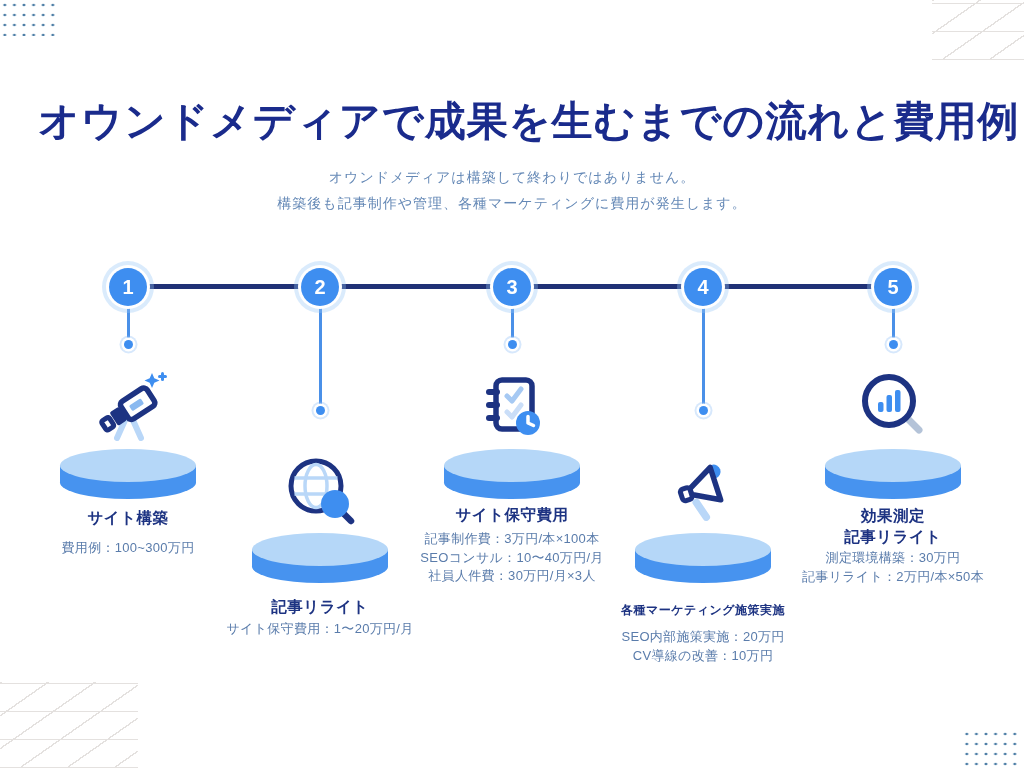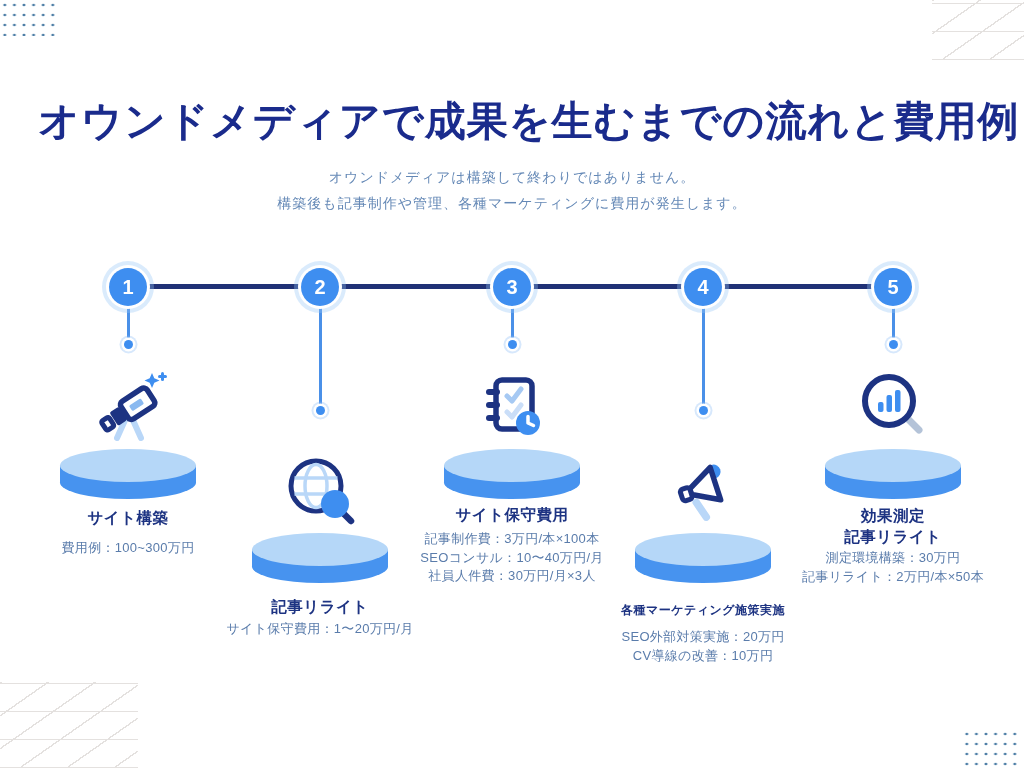--- a/index.html
+++ b/index.html
@@ -202,21 +202,21 @@
   </div>
   <div class="pedestal even" style="left:635px">
     <div class="ped-bottom"></div>
     <div class="ped-side"></div>
     <div class="ped-top"></div>
   </div>
   <div class="step-title" style="left:563px;top:600px;font-size:12px">
     <div>各種マーケティング施策実施</div>
   </div>
   <div class="step-costs" style="left:563px;top:628px">
-    <div>SEO外部対策実施：20万円</div>
+    <div>SEO内部施策実施：20万円</div>
     <div>CV導線の改善：10万円</div>
   </div>
 
   <div class="icon-box odd" style="left:851px">
     <svg viewBox="0 0 84 84">
       <path d="M56 50 L68 62" stroke="#b4c3d8" stroke-width="7" stroke-linecap="round"></path>
       <circle cx="38" cy="33" r="24" fill="#ffffff" stroke="#1d3382" stroke-width="6"></circle>
       <g fill="#3e8ef0">
         <rect x="27" y="34" width="5.5" height="10" rx="2"></rect>
         <rect x="35.5" y="27" width="5.5" height="17" rx="2"></rect>

